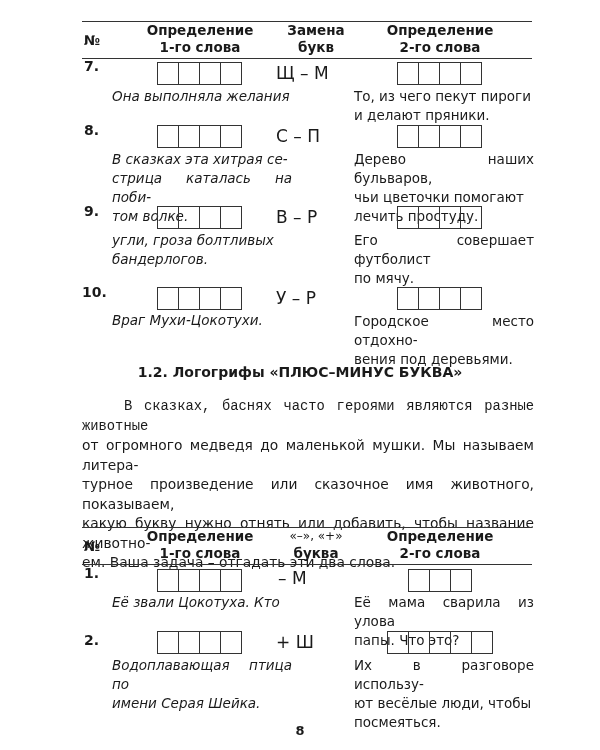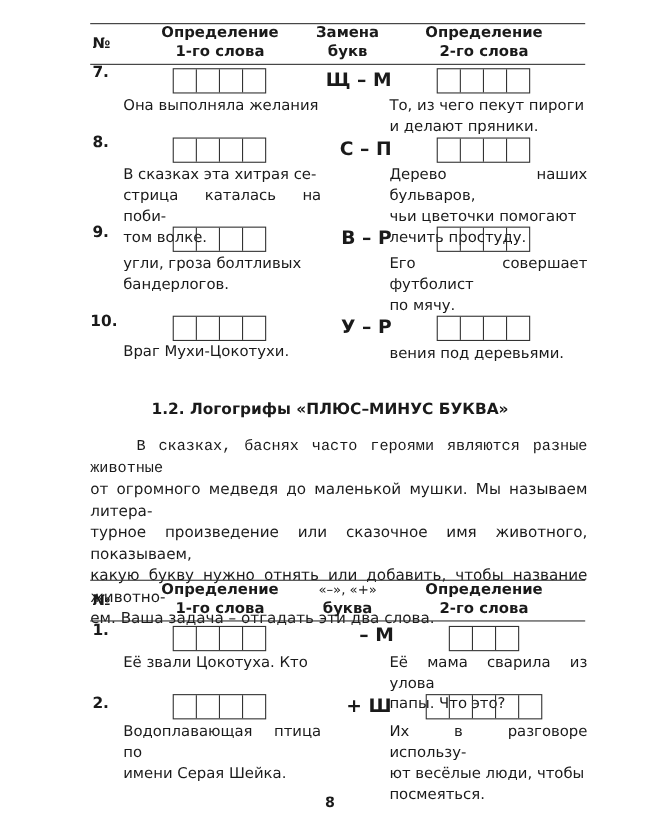--- a/index.html
+++ b/index.html
@@ -6,23 +6,23 @@
   body {
     width: 600px; height: 750px; background: #ffffff; position: relative; overflow: hidden;
     font-family: "DejaVu Sans", "Liberation Sans", sans-serif; color: #1a1a1a;
   }
   .hline { position: absolute; left: 82px; width: 450px; height: 1px; background: #333; }
   .hdr { position: absolute; font-weight: bold; font-size: 13.5px; line-height: 17px; text-align: center; }
   .num { position: absolute; left: 84px; font-weight: bold; font-size: 14px; }
   .cells { position: absolute; display: flex; border: 1px solid #333; height: 21px; }
   .cell { width: 21px; height: 21px; border-right: 1px solid #333; box-sizing: border-box; }
   .cell:last-child { border-right: none; width: 20px; }
-  .op { position: absolute; font-weight: bold; font-size: 17px; width: 80px; text-align: right; }
+  .op { position: absolute; font-weight: normal; font-size: 17px; width: 80px; text-align: left; }
   .def { position: absolute; font-size: 13.5px; line-height: 19px; text-align: justify; width: 180px; }
-  .def.left { left: 112px; }
+  .def.left { left: 112px; font-style: italic; }
   .def.right { left: 354px; width: 180px; }
   .title { position: absolute; left: 0; width: 600px; text-align: center; font-weight: bold; font-size: 14px; top: 364px; }
   .para { position: absolute; left: 82px; width: 452px; font-size: 13.8px; line-height: 19.5px; top: 397px; text-align: justify; }
   .para span { display: block; }
   .para .indent { text-indent: 42px; font-family: Liberation Mono, monospace; }
   .pageno { position: absolute; left: 0; width: 600px; text-align: center; top: 723px; font-weight: bold; font-size: 13px; }
 </style>
 </head>
 <body>
 
@@ -123,20 +123,21 @@
 <div class="cells" style="left:397px; top:287px;">
   <div class="cell"></div>
     <div class="cell"></div>
     <div class="cell"></div>
     <div class="cell"></div>
 </div>
 <div class="def left" style="top:311px;">
   <div>Враг Мухи-Цокотухи.</div>
 </div>
 <div class="def right" style="top:312px;">
+  <div>Городское место отдохно-</div>
   <div>вения под деревьями.</div>
 </div>
 
 <div class="title">1.2. Логогрифы «ПЛЮС–МИНУС БУКВА»</div>
 <div class="para">
   <span class="indent">В сказках, баснях часто героями являются разные животные</span>
   <span>от огромного медведя до маленькой мушки. Мы называем литера-</span>
   <span>турное произведение или сказочное имя животного, показываем,</span>
   <span>какую букву нужно отнять или добавить, чтобы название животно-</span>
   <span style="text-align:left;">ем. Ваша задача – отгадать эти два слова.</span>

